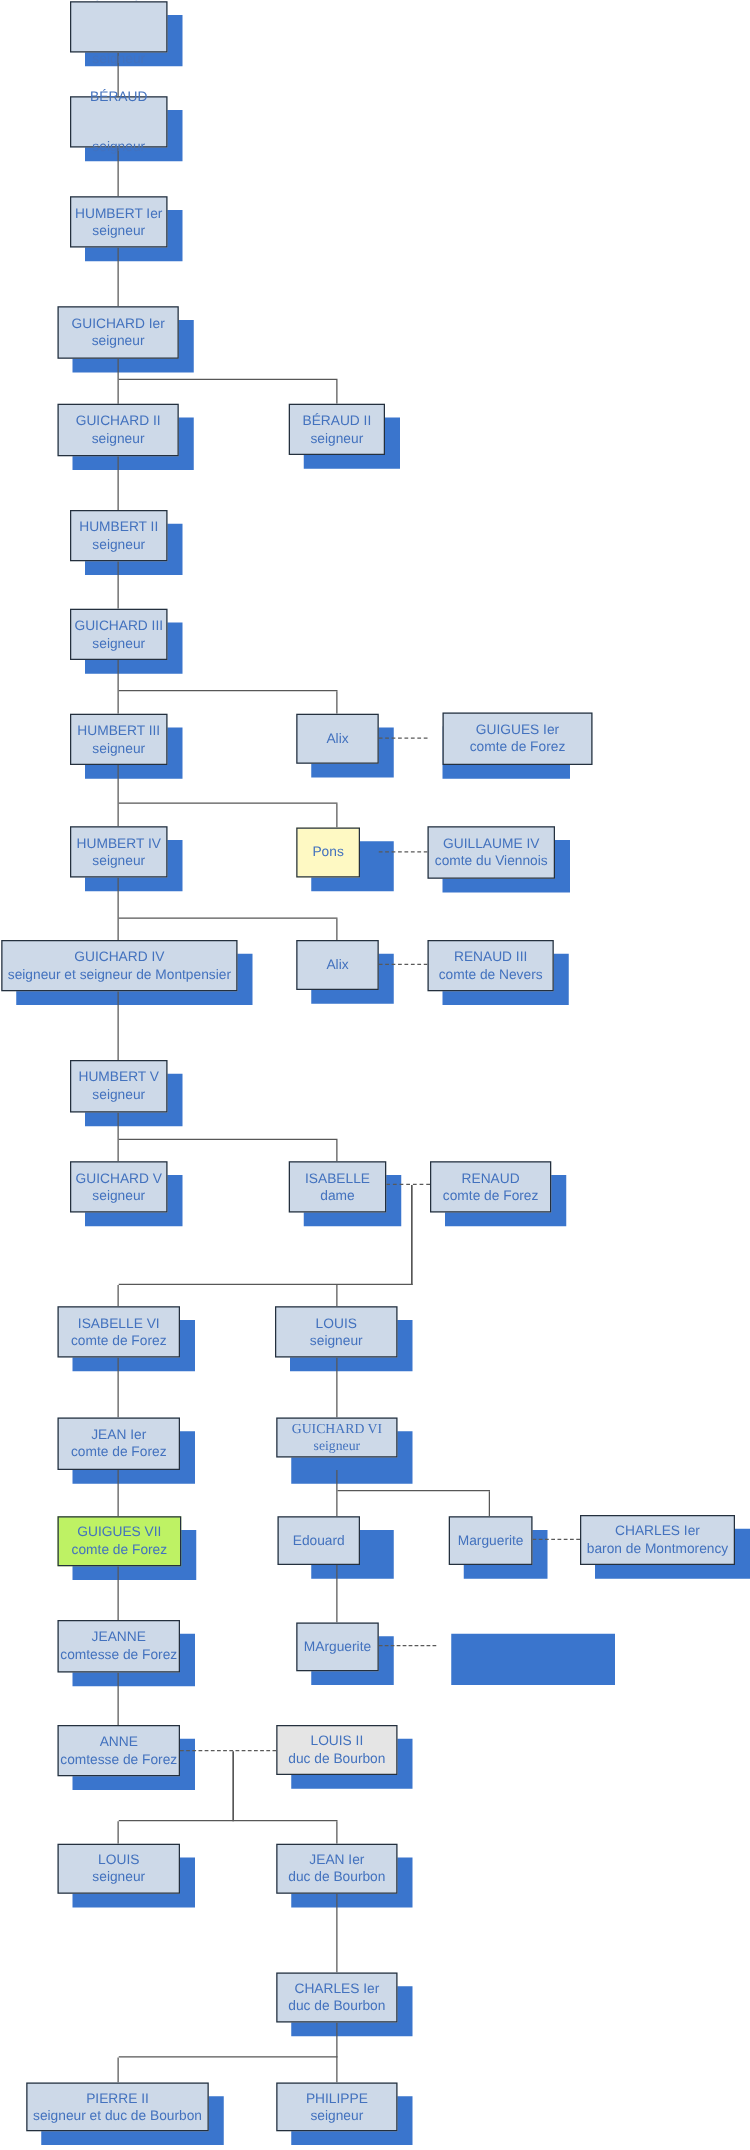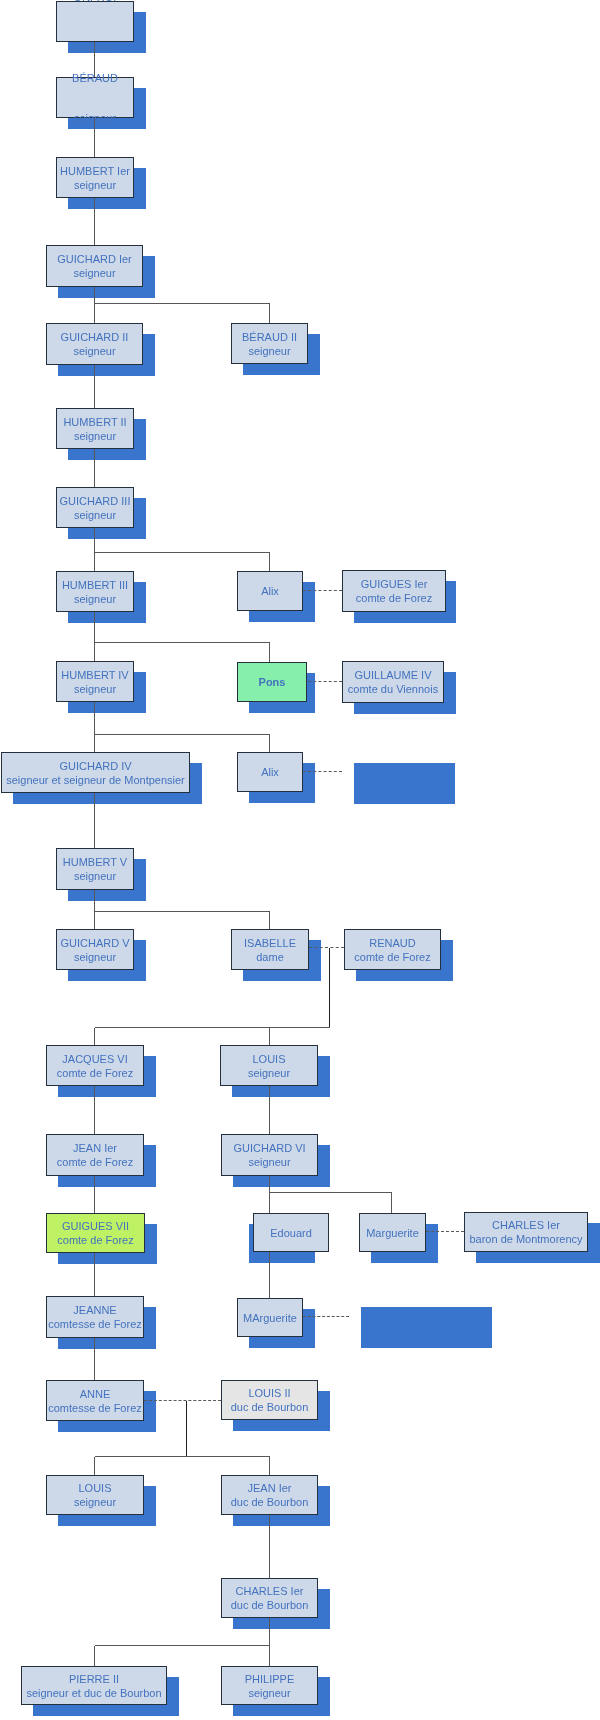--- a/index.html
+++ b/index.html
@@ -147,79 +147,83 @@
       <span class="name">GUICHARD III</span>
       <span class="role">seigneur</span>
     </div>
     <div class="node" style="left: 56px; top: 571px; width: 78px; height: 41px; background: rgb(205, 217, 232); border: 1.5px solid rgb(36, 48, 62); color: rgb(67, 114, 190); justify-content: center;">
       <span class="name">HUMBERT III</span>
       <span class="role">seigneur</span>
     </div>
     <div class="node" style="left: 237px; top: 571px; width: 66px; height: 40px; background: rgb(205, 217, 232); border: 1.5px solid rgb(36, 48, 62); color: rgb(67, 114, 190);">
       <span class="name">Alix</span>
     </div>
-    <div class="node" style="left: 342px; top: 570px; width: 104px; height: 42px; background: rgb(205, 217, 232); border: 1.5px solid rgb(36, 48, 62); color: rgb(67, 114, 190);">
+    <div class="node" style="left: 354px; top: 570px; width: 120px; height: 42px; background: rgb(205, 217, 232); border: 1.5px solid rgb(36, 48, 62); color: rgb(67, 114, 190);">
       <span class="name">GUIGUES Ier</span>
       <span class="role">comte de Forez</span>
     </div>
     <div class="node" style="left: 56px; top: 661px; width: 78px; height: 41px; background: rgb(205, 217, 232); border: 1.5px solid rgb(36, 48, 62); color: rgb(67, 114, 190);">
       <span class="name">HUMBERT IV</span>
       <span class="role">seigneur</span>
     </div>
-    <div class="node" style="left: 237px; top: 662px; width: 70px; height: 40px; background: #86efac; border: 1.5px solid rgb(36, 48, 62); color: rgb(67, 114, 190); font-weight: bold;">
+    <div class="node" style="left: 237px; top: 662px; width: 51px; height: 40px; background: #fef9c3; border: 1.5px solid rgb(36, 48, 62); color: rgb(67, 114, 190);">
       <span class="name">Pons</span>
     </div>
     <div class="node" style="left: 342px; top: 661px; width: 102px; height: 42px; background: rgb(205, 217, 232); border: 1.5px solid rgb(36, 48, 62); color: rgb(67, 114, 190);">
       <span class="name">GUILLAUME IV</span>
       <span class="role">comte du Viennois</span>
     </div>
     <div class="node" style="left: 1px; top: 752px; width: 189px; height: 41px; background: rgb(205, 217, 232); border: 1.5px solid rgb(36, 48, 62); color: rgb(67, 114, 190);">
       <span class="name">GUICHARD IV</span>
       <span class="role">seigneur et seigneur de Montpensier</span>
     </div>
     <div class="node" style="left: 237px; top: 752px; width: 66px; height: 40px; background: rgb(205, 217, 232); border: 1.5px solid rgb(36, 48, 62); color: rgb(67, 114, 190);">
       <span class="name">Alix</span>
     </div>
+    <div class="node" style="left: 342px; top: 752px; width: 101px; height: 41px; background: rgb(205, 217, 232); border: 1.5px solid rgb(36, 48, 62); color: rgb(67, 114, 190);">
+      <span class="name">RENAUD III</span>
+      <span class="role">comte de Nevers</span>
+    </div>
     <div class="node" style="left: 56px; top: 848px; width: 78px; height: 42px; background: rgb(205, 217, 232); border: 1.5px solid rgb(36, 48, 62); color: rgb(67, 114, 190);">
       <span class="name">HUMBERT V</span>
       <span class="role">seigneur</span>
     </div>
     <div class="node" style="left: 56px; top: 929px; width: 78px; height: 41px; background: rgb(205, 217, 232); border: 1.5px solid rgb(36, 48, 62); color: rgb(67, 114, 190);">
       <span class="name">GUICHARD V</span>
       <span class="role">seigneur</span>
     </div>
     <div class="node" style="left: 231px; top: 929px; width: 78px; height: 41px; background: rgb(205, 217, 232); border: 1.5px solid rgb(36, 48, 62); color: rgb(67, 114, 190);">
       <span class="name">ISABELLE</span>
       <span class="role">dame</span>
     </div>
     <div class="node" style="left: 344px; top: 929px; width: 97px; height: 41px; background: rgb(205, 217, 232); border: 1.5px solid rgb(36, 48, 62); color: rgb(67, 114, 190); align-items: flex-end;">
       <span class="name">RENAUD</span>
       <span class="role">comte de Forez</span>
     </div>
     <div class="node" style="left: 46px; top: 1045px; width: 98px; height: 41px; background: rgb(205, 217, 232); border: 1.5px solid rgb(36, 48, 62); color: rgb(67, 114, 190);">
-      <span class="name">JACQUES VI</span>
+      <span class="name">ISABELLE VI</span>
       <span class="role">comte de Forez</span>
     </div>
     <div class="node" style="left: 220px; top: 1045px; width: 98px; height: 41px; background: rgb(205, 217, 232); border: 1.5px solid rgb(36, 48, 62); color: rgb(67, 114, 190);">
       <span class="name">LOUIS</span>
       <span class="role">seigneur</span>
     </div>
     <div class="node" style="left: 46px; top: 1134px; width: 98px; height: 42px; background: rgb(205, 217, 232); border: 1.5px solid rgb(36, 48, 62); color: rgb(67, 114, 190);">
       <span class="name">JEAN Ier</span>
       <span class="role">comte de Forez</span>
     </div>
-    <div class="node" style="left: 221px; top: 1134px; width: 97px; height: 42px; background: rgb(205, 217, 232); border: 1.5px solid rgb(36, 48, 62); color: rgb(67, 114, 190);">
+    <div class="node" style="left: 221px; top: 1134px; width: 97px; height: 32px; background: rgb(205, 217, 232); border: 1.5px solid rgb(36, 48, 62); color: rgb(67, 114, 190); font-family: Liberation Serif, serif;">
       <span class="name">GUICHARD VI</span>
       <span class="role">seigneur</span>
     </div>
     <div class="node" style="left: 46px; top: 1213px; width: 99px; height: 40px; background: #bef264; border: 1.5px solid rgb(36, 48, 62); color: rgb(67, 114, 190);">
       <span class="name">GUIGUES VII</span>
       <span class="role">comte de Forez</span>
     </div>
-    <div class="node" style="left: 253px; top: 1213px; width: 76px; height: 39px; background: rgb(205, 217, 232); border: 1.5px solid rgb(36, 48, 62); color: rgb(67, 114, 190);">
+    <div class="node" style="left: 222px; top: 1213px; width: 66px; height: 39px; background: rgb(205, 217, 232); border: 1.5px solid rgb(36, 48, 62); color: rgb(67, 114, 190);">
       <span class="name">Edouard</span>
     </div>
     <div class="node" style="left: 359px; top: 1213px; width: 67px; height: 39px; background: rgb(205, 217, 232); border: 1.5px solid rgb(36, 48, 62); color: rgb(67, 114, 190);">
       <span class="name">Marguerite</span>
     </div>
     <div class="node" style="left: 464px; top: 1212px; width: 124px; height: 40px; background: rgb(205, 217, 232); border: 1.5px solid rgb(36, 48, 62); color: rgb(67, 114, 190);">
       <span class="name">CHARLES Ier</span>
       <span class="role">baron de Montmorency</span>
     </div>
     <div class="node" style="left: 46px; top: 1296px; width: 98px; height: 42px; background: rgb(205, 217, 232); border: 1.5px solid rgb(36, 48, 62); color: rgb(67, 114, 190);">

